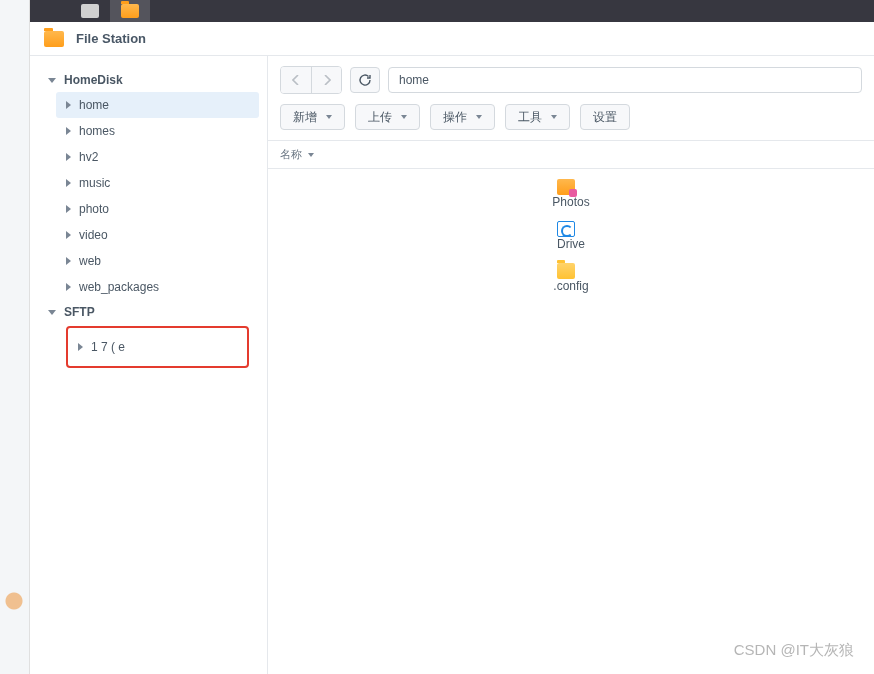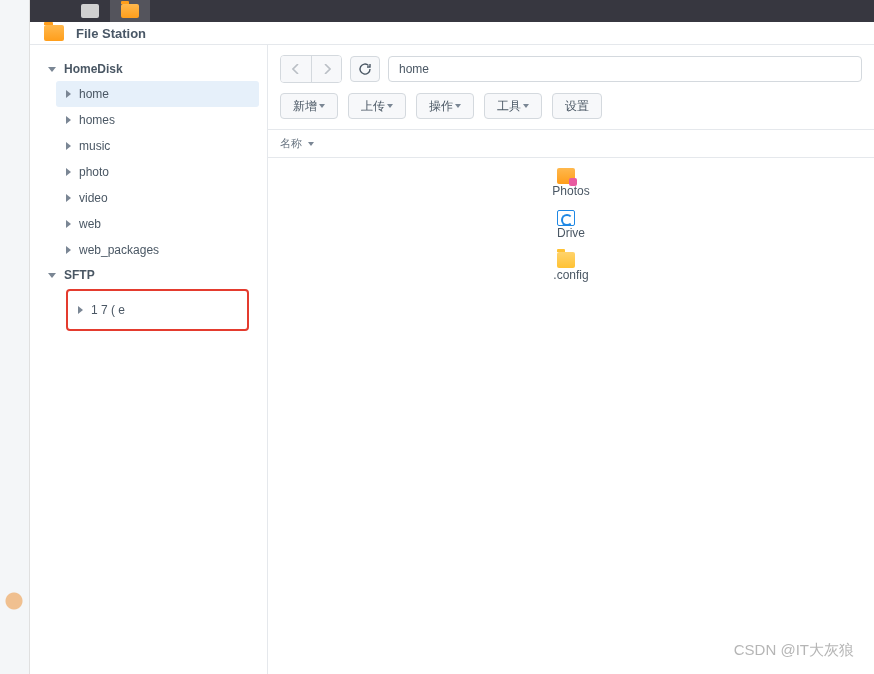--- a/index.html
+++ b/index.html
@@ -10,21 +10,21 @@
     .task-icon-box { width: 18px; height: 14px; background: #d0d0d0; border-radius: 2px; }
     .task-icon-folder { width: 18px; height: 14px; background: linear-gradient(#ffb84d, #ff9e1b); border-radius: 2px; position: relative; }
     .task-icon-folder::before { content: ""; position: absolute; top: -3px; left: 0; width: 8px; height: 3px; background: #ff9e1b; border-radius: 1px 1px 0 0; }
     .taskbar-item.active { background: rgba(255,255,255,0.15); }
 
     .left-gutter { position: absolute; left: 0; top: 0; width: 30px; height: 674px; background: #f4f6f8; border-right: 1px solid #e0e0e0; }
     .avatar-spot { position: absolute; left: 2px; bottom: 35px; width: 24px; height: 50px; background: radial-gradient(circle at 12px 12px, #f0c090 0, #f0c090 8px, transparent 9px); }
 
     .window { position: absolute; left: 30px; top: 22px; right: 0; bottom: 0; background: #fff; display: flex; flex-direction: column; }
     
-    .titlebar { height: 23px; display: flex; align-items: center; padding: 8px 14px; gap: 12px; border-bottom: 1px solid #e5e8ec; }
+    .titlebar { height: 34px; display: flex; align-items: center; padding: 8px 14px; gap: 12px; border-bottom: 1px solid #e5e8ec; }
     .titlebar .app-folder { width: 20px; height: 16px; background: linear-gradient(#ffb84d, #ff9e1b); border-radius: 2px; position: relative; }
     .titlebar .app-folder::before { content: ""; position: absolute; top: -3px; left: 0; width: 9px; height: 3px; background: #ff9e1b; border-radius: 1px 1px 0 0; }
     .titlebar .title { font-size: 13px; font-weight: 600; color: #495766; }
 
     .body { flex: 1; display: flex; min-height: 0; }
     
     .sidebar { width: 238px; border-right: 1px solid #e5e8ec; padding: 12px 8px; overflow: auto; font-size: 12px; color: #4a5764; }
     .tree-root { margin-left: 4px; }
     .tree-root > .label { display: flex; align-items: center; padding: 5px 6px; font-weight: 600; cursor: pointer; }
     .tree-children { margin-left: 14px; }
@@ -40,21 +40,21 @@
     
     .nav-row { display: flex; align-items: center; gap: 8px; padding: 10px 12px 6px; }
     .nav-btn-group { display: inline-flex; border: 1px solid #d4d9de; border-radius: 4px; overflow: hidden; }
     .nav-btn { width: 30px; height: 26px; background: #f7f8fa; display: flex; align-items: center; justify-content: center; cursor: pointer; }
     .nav-btn + .nav-btn { border-left: 1px solid #d4d9de; }
     .nav-btn.disabled svg { opacity: 0.35; }
     .refresh-btn { width: 30px; height: 26px; border: 1px solid #d4d9de; border-radius: 4px; background: #f7f8fa; display: flex; align-items: center; justify-content: center; cursor: pointer; }
     .path-input { flex: 1; height: 26px; border: 1px solid #d4d9de; border-radius: 4px; padding: 0 10px; font-size: 12px; color: #4a5764; outline: none; }
 
     .toolbar-row { display: flex; align-items: center; gap: 10px; padding: 4px 12px 10px; }
-    .tb-btn { height: 26px; padding: 0 12px; background: #f7f8fa; border: 1px solid #d4d9de; border-radius: 4px; font-size: 12px; color: #4a5764; display: inline-flex; align-items: center; gap: 0; cursor: pointer; }
+    .tb-btn { height: 26px; padding: 0 12px; background: #f7f8fa; border: 1px solid #d4d9de; border-radius: 4px; font-size: 12px; color: #4a5764; display: inline-flex; align-items: center; gap: 7px; cursor: pointer; }
     .drop-caret { width: 0; height: 0; border-left: 3px solid transparent; border-right: 3px solid transparent; border-top: 4px solid #7a8694; margin-left: 2px; }
 
     .col-header { border-top: 1px solid #e5e8ec; border-bottom: 1px solid #e5e8ec; padding: 6px 12px; font-size: 11px; color: #6b7784; display: flex; align-items: center; gap: 4px; }
     
     .file-list { padding: 4px 0; }
     .file-row { display: flex; align-items: center; padding: 6px 14px; font-size: 12px; color: #4a5764; cursor: pointer; flex-direction: column; }
     .file-icon { width: 18px; height: 16px; margin-right: 10px; border-radius: 2px; position: relative; flex-shrink: 0; }
     .fi-photos { background: linear-gradient(#ffb84d, #ff9e1b); }
     .fi-photos::after { content: ""; position: absolute; right: -2px; bottom: -2px; width: 8px; height: 8px; background: #e85aa0; border-radius: 2px; }
     .fi-drive { background: #fff; border: 1px solid #1e88e5; }
@@ -99,20 +99,24 @@
           <div class="tree-node selected">
               <span class="caret"></span>
               <span class="text">home</span>
             </div>
           <div class="tree-node">
               <span class="caret"></span>
               <span class="text">homes</span>
             </div>
           <div class="tree-node">
               <span class="caret"></span>
+              <span class="text">hv2</span>
+            </div>
+          <div class="tree-node">
+              <span class="caret"></span>
               <span class="text">music</span>
             </div>
           <div class="tree-node">
               <span class="caret"></span>
               <span class="text">photo</span>
             </div>
           <div class="tree-node">
               <span class="caret"></span>
               <span class="text">video</span>
             </div>

